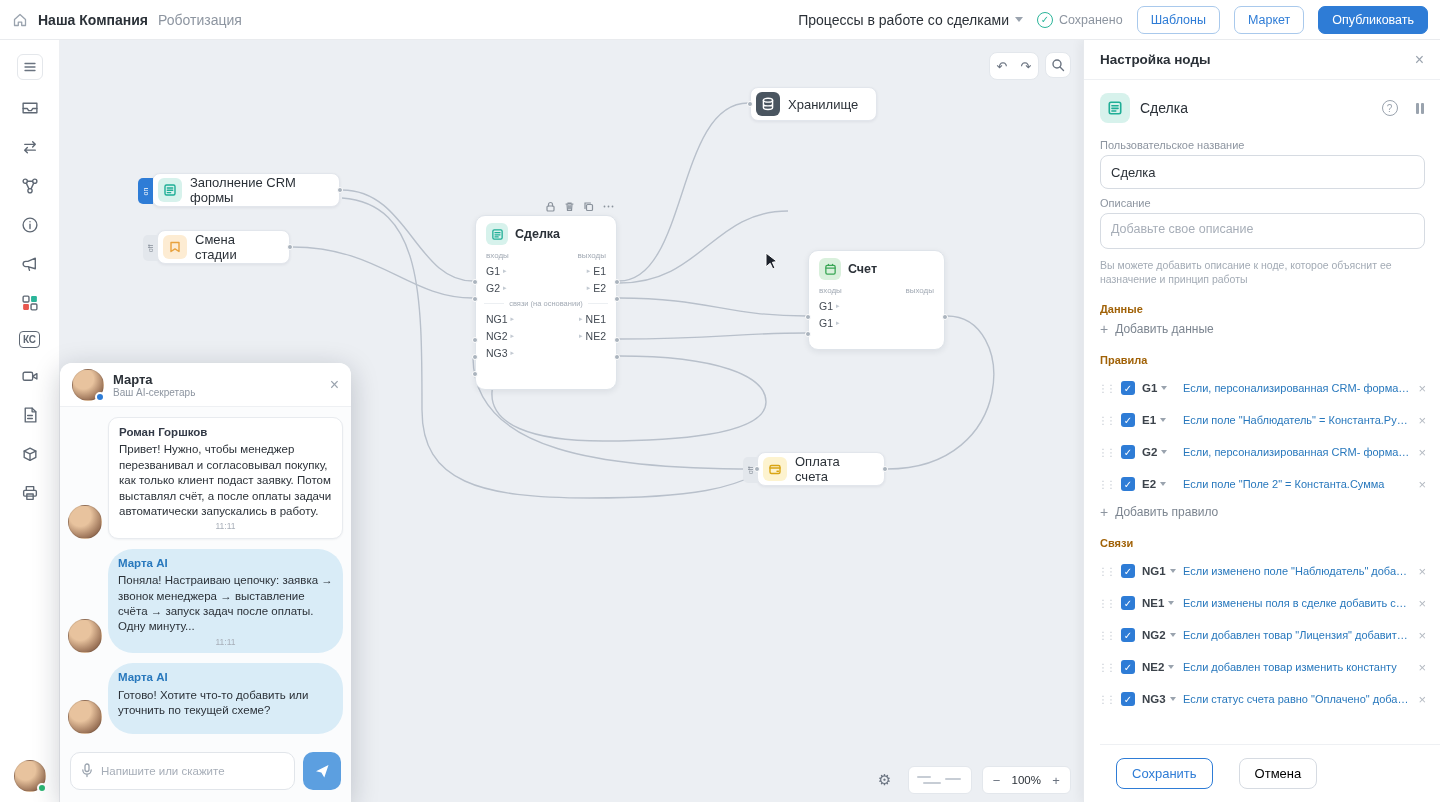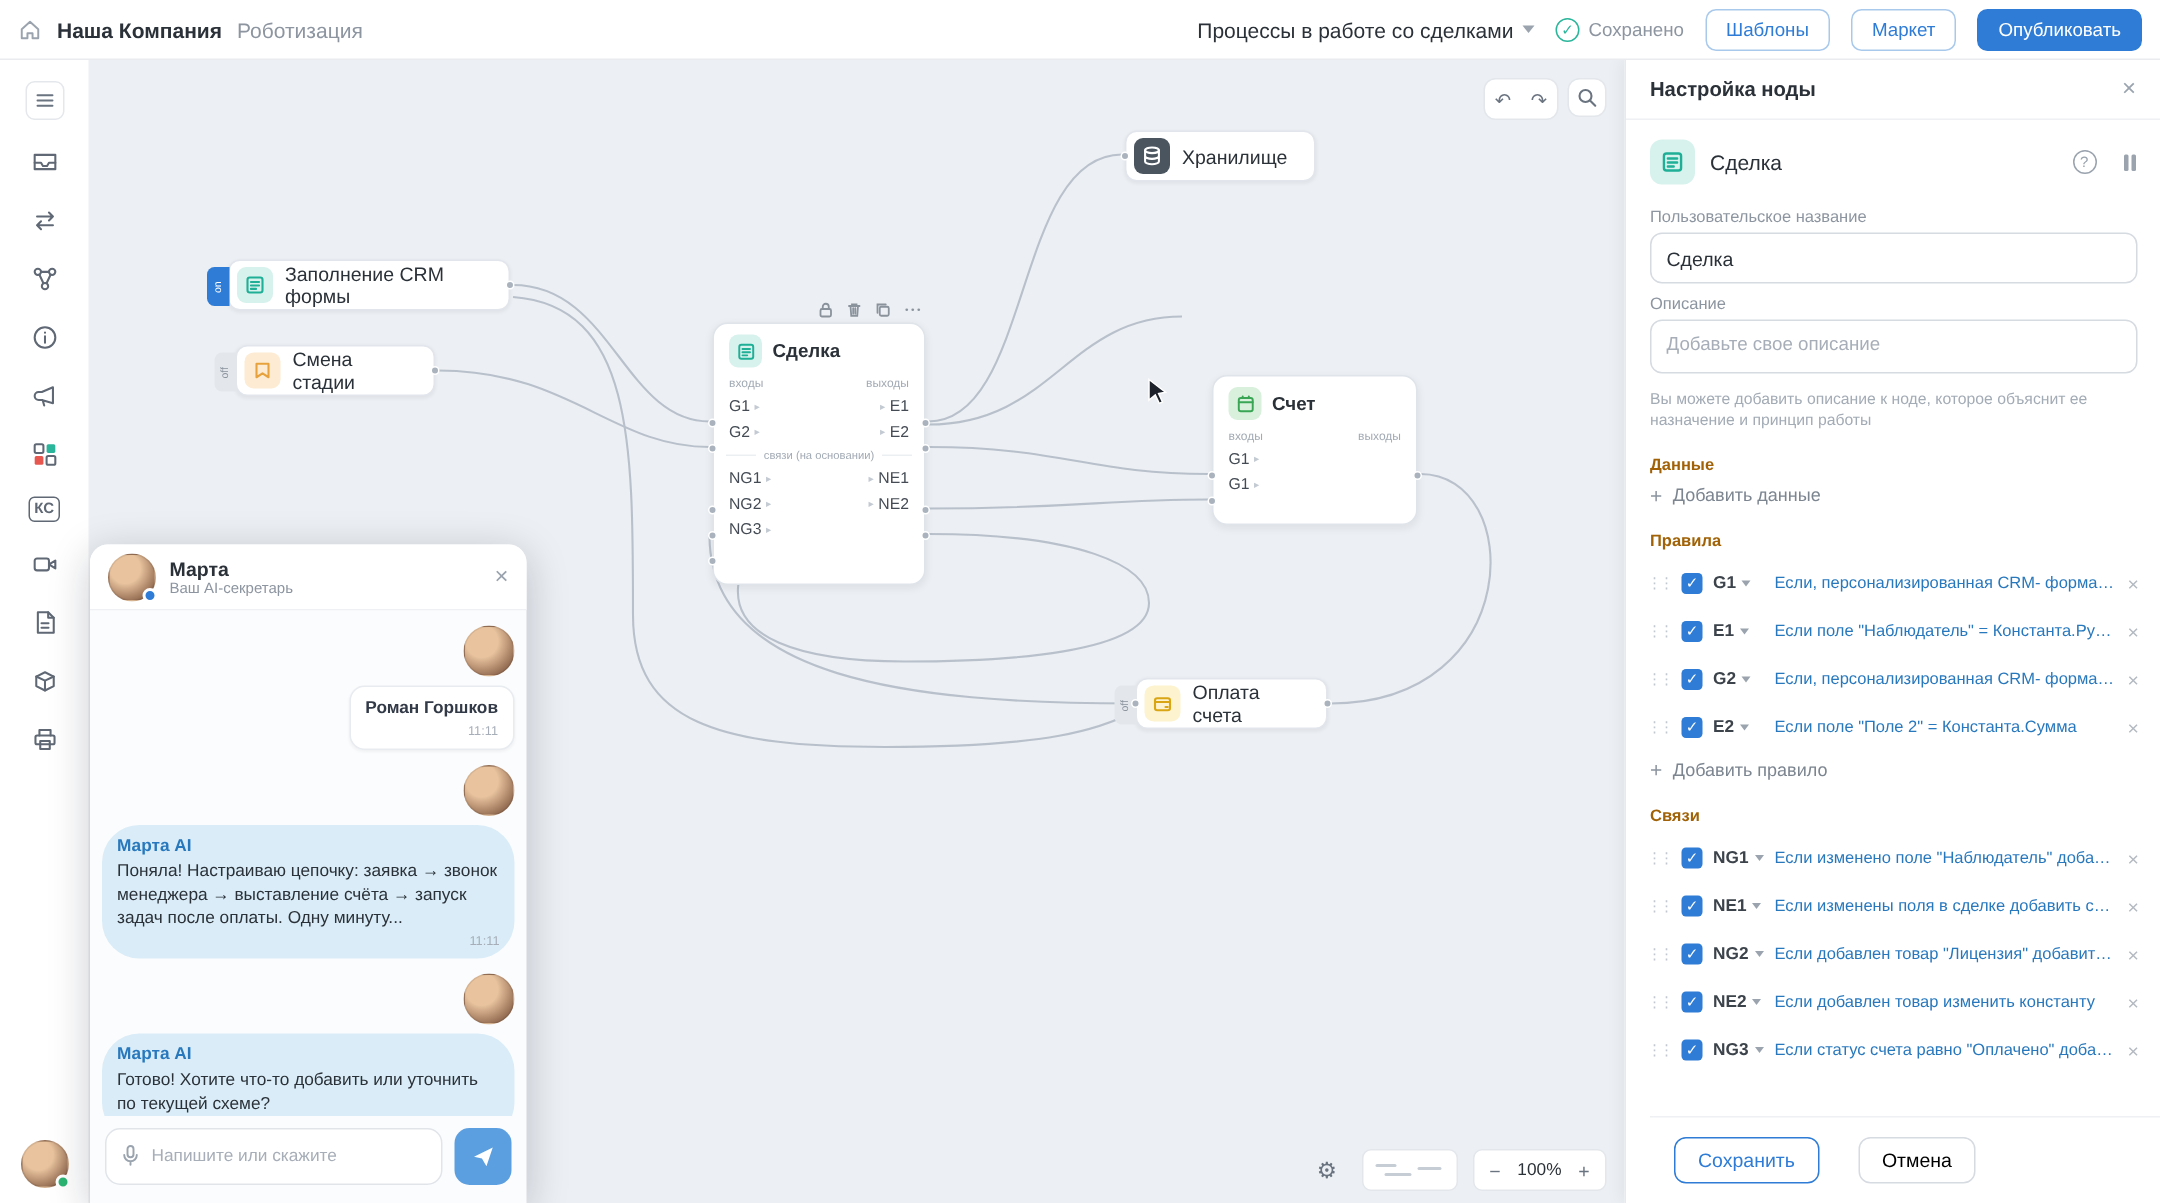--- a/index.html
+++ b/index.html
@@ -86,29 +86,29 @@
 
   
   .chat { position:absolute; left:60px; top:323px; width:291px; bottom:0; background:#fbfcfd;
     border-radius:12px 12px 0 0; box-shadow:0 6px 28px rgba(15,25,40,.22); z-index:30; display:flex; flex-direction:column; }
   .chat-head { height:44px; background:#fff; border-radius:12px 12px 0 0; border-bottom:1px solid #eef0f3;
     display:flex; align-items:center; gap:9px; padding:0 12px; flex-shrink:0; }
   .chat-head .name { font-size:13px; font-weight:bold; color:#2b3138; }
   .chat-head .sub { font-size:10px; color:#8d95a0; }
   .chat-close { margin-left:auto; color:#9aa3ae; font-size:16px; cursor:pointer; }
   .msgs { flex:1; overflow:hidden; padding:10px 8px 0; }
-  .msg { display:flex; align-items:flex-end; gap:6px; margin-bottom:10px;flex-direction:column; }
+  .msg { display:flex; align-items:flex-end; gap:6px; margin-bottom:10px; }
   .msg .avatar { width:34px; height:34px; flex-shrink:0; }
   .bubble { flex:1; border-radius:10px; padding:7px 10px 5px; font-size:11.5px; line-height:1.34; }
   .bubble.user { background:#fff; border:1px solid #e8ebef; box-shadow:0 1px 2px rgba(25,35,50,.05); }
   .bubble.ai { background:#d9ecf7;border-radius:25px; }
   .b-author { font-weight:bold; font-size:11.5px; margin-bottom:2px; }
   .bubble.user .b-author { color:#333a47; }
   .bubble.ai .b-author { color:#2878bd; }
-  .b-time { text-align:right; font-size:8.5px; color:#a7aeb8; margin-top:2px; min-height:9px; }
+  .b-time { text-align:center; font-size:8.5px; color:#a7aeb8; margin-top:2px; min-height:9px; }
   .chat-inputrow { flex-shrink:0; display:flex; gap:8px; padding:8px 10px 12px; align-items:center; }
   .chat-field { flex:1; position:relative; }
   .chat-field input { width:100%; height:38px; border:1px solid #e1e5ea; border-radius:10px; background:#fff;
     padding:0 10px 0 30px; font-size:11.5px; color:#2b3138; outline:none; font-family:"Liberation Sans",sans-serif; }
   .chat-field input::placeholder { color:#a7aeb8; }
   .mic-ic { position:absolute; left:9px; top:10px; }
   .mic-ic svg { stroke:#9aa3ae; fill:none; stroke-width:1.3; stroke-linecap:round; }
   .send-btn { width:38px; height:38px; border-radius:10px; background:#5c9fe0; display:flex; align-items:center; justify-content:center; cursor:pointer; }
 
   
@@ -493,20 +493,21 @@
         <div class="name">Марта</div>
         <div class="sub">Ваш AI-секретарь</div>
       </div>
       <span class="chat-close">×</span>
     </div>
     <div class="msgs">
       <div class="msg">
         <div class="avatar"></div>
         <div class="bubble user">
           <div class="b-author">Роман Горшков</div>
+          <div>Привет! Нужно, чтобы менеджер перезванивал и согласовывал покупку, как только клиент подаст заявку. Потом выставлял счёт, а после оплаты задачи автоматически запускались в работу.</div>
           <div class="b-time">11:11</div>
         </div>
       </div>
       <div class="msg">
         <div class="avatar"></div>
         <div class="bubble ai">
           <div class="b-author">Марта AI</div>
           <div>Поняла! Настраиваю цепочку: заявка → звонок менеджера → выставление счёта → запуск задач после оплаты. Одну минуту...</div>
           <div class="b-time">11:11</div>
         </div>

